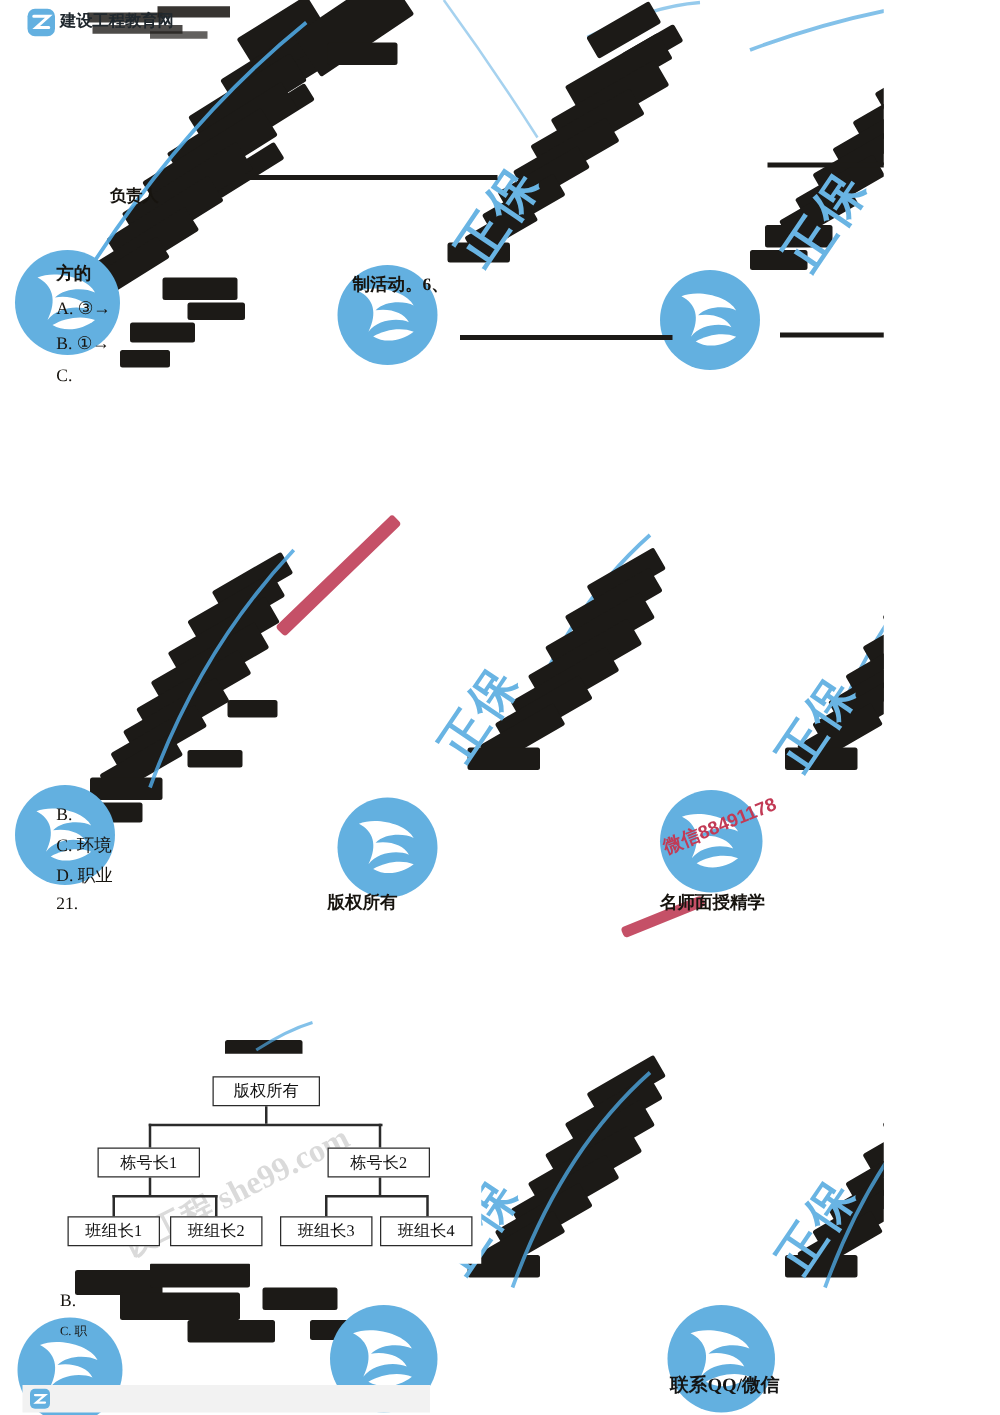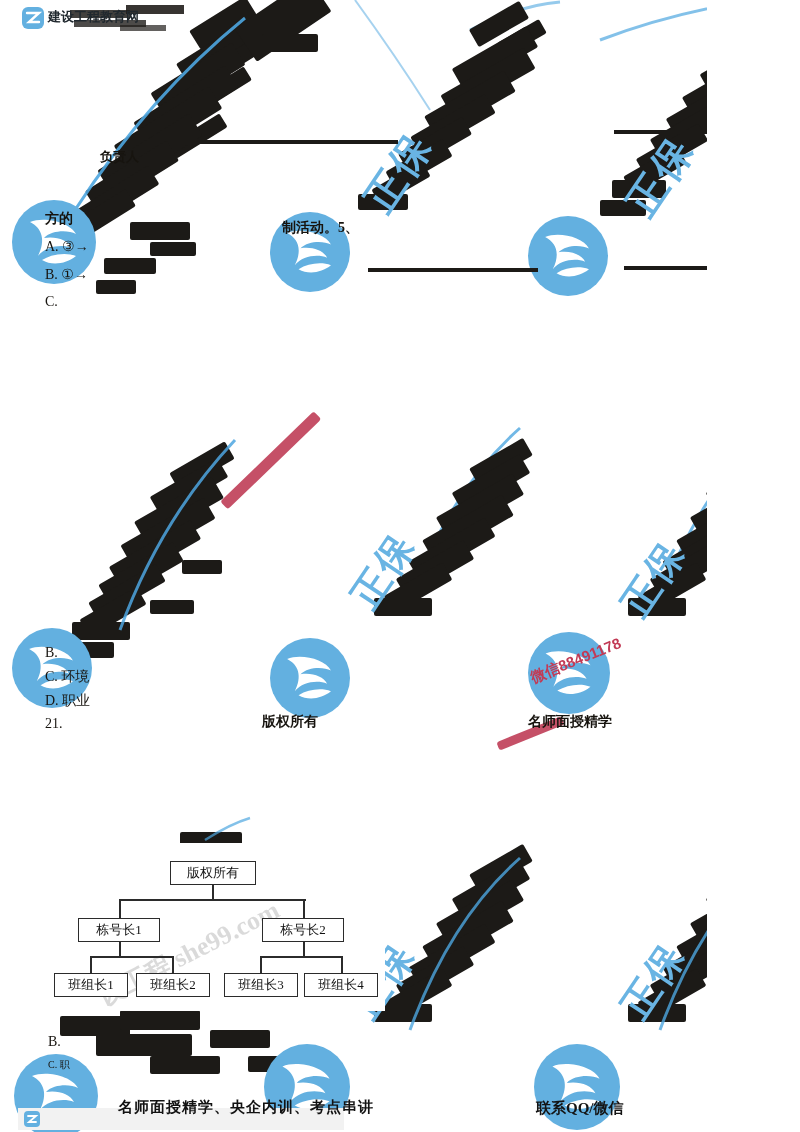--- a/index.html
+++ b/index.html
@@ -287,26 +287,26 @@
         <path d="M30 60 C40 54 54 52 64 56 C54 64 40 66 30 60 Z" fill="#ffffff"></path>
       </svg>
   </div>
   <div class="wm-circle" style="left:528px; top:216px; width:80px; height:80px;">
     <svg class="swoosh" viewBox="0 0 84 84">
         <path d="M18 22 C32 16 58 22 64 34 C56 30 40 30 32 38 C44 36 56 40 60 48 C50 44 34 46 26 56 C34 40 30 28 18 22 Z" fill="#ffffff"></path>
         <path d="M30 60 C40 54 54 52 64 56 C54 64 40 66 30 60 Z" fill="#ffffff"></path>
       </svg>
   </div>
 
-  <div class="doc-text" style="left:88px;  top:148px; font-size:13px; font-weight:700;margin-left:12px;">负责人</div>
+  <div class="doc-text" style="left:88px;  top:148px; font-size:13px; font-weight:700;">负责人</div>
   <div class="doc-text" style="left:45px;  top:210px; font-size:14px; font-weight:700;">方的</div>
   <div class="doc-text" style="left:45px;  top:238px; font-size:14px;">A. ③→</div>
   <div class="doc-text" style="left:45px;  top:266px; font-size:14px;">B. ①→</div>
   <div class="doc-text" style="left:45px;  top:294px; font-size:14px;">C.</div>
-  <div class="doc-text" style="left:282px; top:219px; font-size:14px; font-weight:700;">制活动。5、</div>
+  <div class="doc-text" style="left:282px; top:219px; font-size:14px; font-weight:700;">制活动。6、</div>
 
   <div class="smear" style="left:180px; top:140px; width:218px; height:4px; background:#1c1a17;"></div>
   <div class="smear" style="left:368px; top:268px; width:170px; height:4px; background:#1c1a17;"></div>
   <div class="smear" style="left:624px; top:266px; width:176px; height:4px; background:#1c1a17;"></div>
   <div class="smear" style="left:614px; top:130px; width:186px; height:4px; background:#1c1a17;"></div>
 
   <div>
     <div class="blob" style="left:170px; top:456px; width:64px; height:20px; transform:rotate(-30deg);"></div>
     <div class="blob" style="left:150px; top:476px; width:78px; height:22px; transform:rotate(-30deg);"></div>
     <div class="blob" style="left:134px; top:498px; width:90px; height:24px; transform:rotate(-30deg);"></div>
@@ -459,21 +459,20 @@
 
     <div class="conn v" style="left:251px; top:99px;  height:14px;"></div>
     <div class="conn h" style="left:208px; top:113px; width:82px;"></div>
     <div class="conn v" style="left:208px; top:113px; height:17px;"></div>
     <div class="conn v" style="left:289px; top:113px; height:17px;"></div>
   </div>
 
   <div class="doc-text" style="left:48px; top:1034px; font-size:14px; z-index:7;">B.</div>
   <div class="doc-text" style="left:48px; top:1058px; font-size:10px; z-index:7;">C. 职</div>
 
-  <div id="footer-tagline">名师面授精学、央企内训、考点串讲</div>
   <div id="footer-contact">联系QQ/微信</div>
   <div id="footer-bar"></div>
   <div id="footer-logo">
     <svg viewBox="0 0 16 16" width="16" height="16" aria-hidden="true">
       <path d="M4 5 H12 L5 11 H12" stroke="#ffffff" stroke-width="1.8" fill="none" stroke-linecap="round"></path>
     </svg>
   </div>
 
 </div>
 

